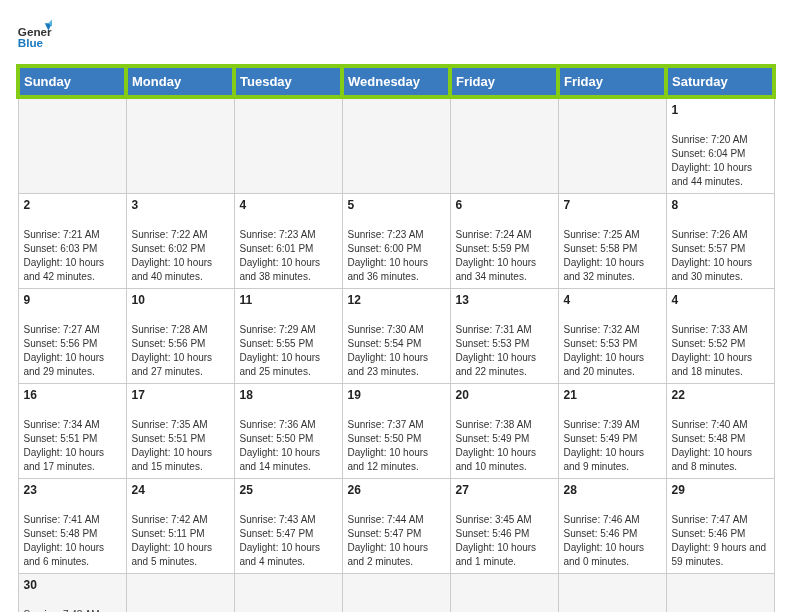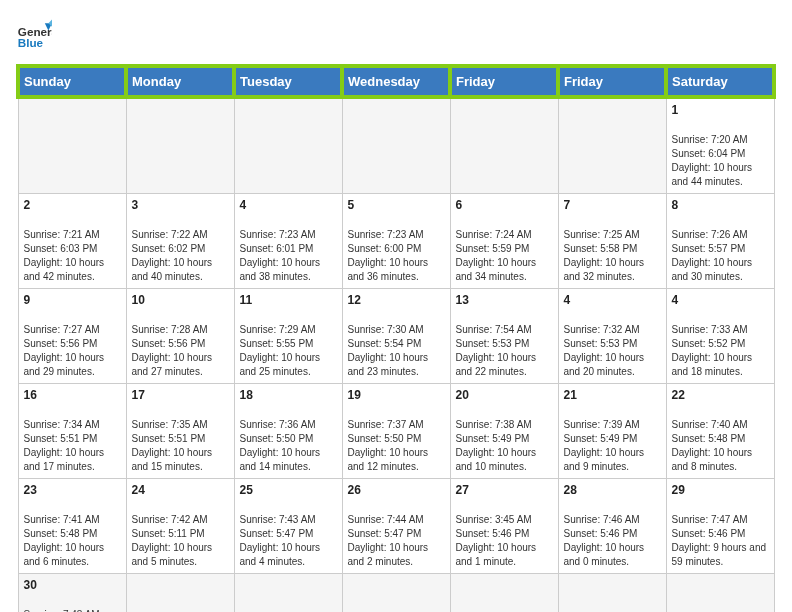--- a/index.html
+++ b/index.html
@@ -188,21 +188,21 @@
 Daylight: 10 hours and 25 minutes.</div>
         </td>
         <td>
           <span class="day-number">12</span>
           <div class="day-info">Sunrise: 7:30 AM
 Sunset: 5:54 PM
 Daylight: 10 hours and 23 minutes.</div>
         </td>
         <td>
           <span class="day-number">13</span>
-          <div class="day-info">Sunrise: 7:54 AM
+          <div class="day-info">Sunrise: 7:31 AM
 Sunset: 5:53 PM
 Daylight: 10 hours and 22 minutes.</div>
         </td>
         <td>
           <span class="day-number">4</span>
           <div class="day-info">Sunrise: 7:32 AM
 Sunset: 5:53 PM
 Daylight: 10 hours and 20 minutes.</div>
         </td>
         <td>

